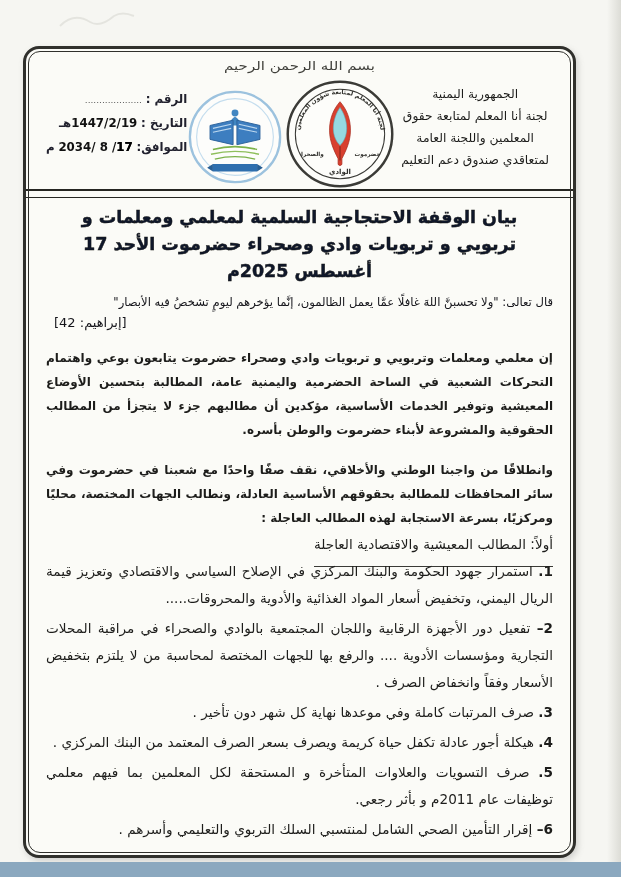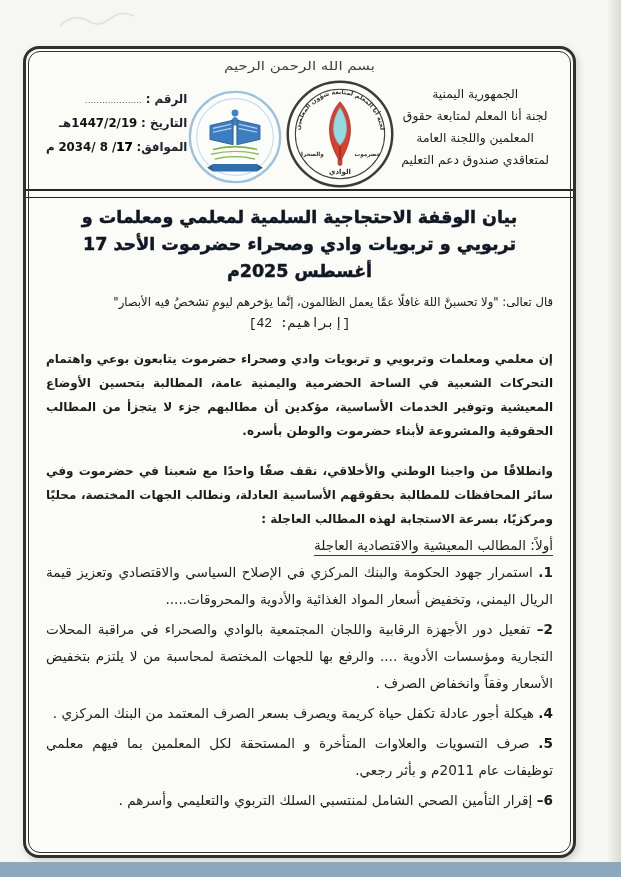--- a/index.html
+++ b/index.html
@@ -39,26 +39,26 @@
   .fields .dots{font-weight:normal;color:#555;letter-spacing:1px;font-size:9px;}
   .fields .day-corrected{font-weight:900;color:#000;text-shadow:0 0 .6px #000;}
   .fields .row{white-space:nowrap;}
 
   .sep{margin:2px -20px 6px;height:6px;border-top:2.5px solid #262622;border-bottom:1.2px solid #262622;}
 
   .title{text-align:center;font-size:17.5px;font-weight:900;line-height:1.55;
     margin:4px 0 10px;color:#0f172a;-webkit-text-stroke:.45px #151513;}
 
   .verse{font-size:11.6px;text-align:right;white-space:nowrap;margin:4px 0 2px;color:#14141a;}
-  .verse-ref{font-size:13px;text-align:center;margin:6px 8px 8px;color:#14141a;font-family:Liberation Mono, monospace;}
+  .verse-ref{font-size:13px;text-align:left;margin:6px 8px 8px;color:#14141a;}
 
   .para{font-size:12px;line-height:2.0;text-align:justify;margin:16px 0 6px;font-weight:bold;}
 
   .section-heading{font-size:13.6px;margin:2px 0 6px;}
-  .section-heading span{border-bottom:1.1px solid #3a3a36;padding-bottom:2px;}
+  .section-heading span{border-bottom:1.1px solid #3a3a36;padding-bottom:14px;}
 
   .item{font-size:13.6px;line-height:1.98;text-align:justify;margin:1px 0 3px;}
   .item .num{font-weight:bold;}
 
   svg text{font-family:"DejaVu Sans",sans-serif;}
 </style>
 </head>
 <body>
 
 <svg class="scribble" width="90" height="30">
@@ -159,20 +159,24 @@
 
   <div class="item">
     <span class="num">1.</span>
     <span>استمرار  جهود الحكومة والبنك المركزي في الإصلاح السياسي والاقتصادي وتعزيز قيمة الريال اليمني، وتخفيض أسعار المواد الغذائية والأدوية والمحروقات.....</span>
   </div>
   <div class="item">
     <span class="num">2–</span>
     <span>تفعيل دور الأجهزة الرقابية  واللجان المجتمعية بالوادي والصحراء في مراقبة المحلات التجارية ومؤسسات الأدوية .... والرفع بها للجهات المختصة لمحاسبة من لا يلتزم  بتخفيض الأسعار وفقاً وانخفاض الصرف .</span>
   </div>
   <div class="item">
+    <span class="num">3.</span>
+    <span>صرف المرتبات كاملة وفي موعدها نهاية كل شهر دون تأخير .</span>
+  </div>
+  <div class="item">
     <span class="num">4.</span>
     <span>هيكلة أجور عادلة تكفل حياة كريمة  ويصرف بسعر الصرف المعتمد من البنك المركزي .</span>
   </div>
   <div class="item">
     <span class="num">5.</span>
     <span>صرف  التسويات والعلاوات المتأخرة و المستحقة لكل المعلمين بما فيهم معلمي توظيفات عام 2011م  و بأثر رجعي.</span>
   </div>
   <div class="item">
     <span class="num">6–</span>
     <span>إقرار التأمين الصحي الشامل لمنتسبي السلك التربوي والتعليمي وأسرهم .</span>

